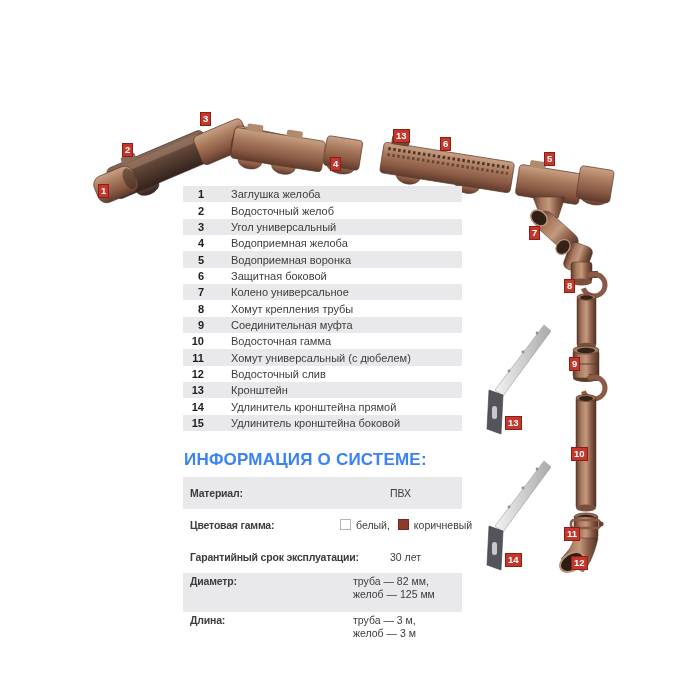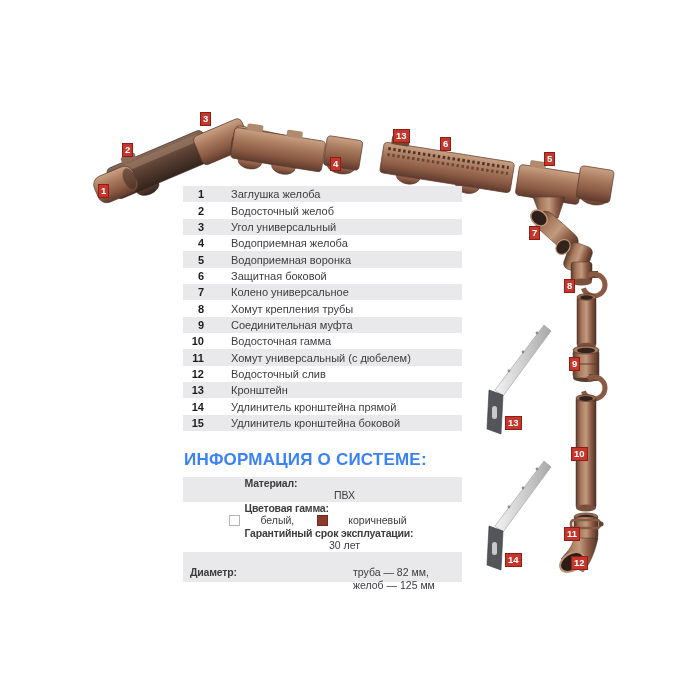--- a/index.html
+++ b/index.html
@@ -20,26 +20,26 @@
   .pnum{width:21px;text-align:right;font-weight:bold;color:#1d1d1d;flex:none;}
   .pname{margin-left:27px;white-space:nowrap;}
 
   
   .info-title{position:absolute;left:184px;top:450px;z-index:4;font-size:17px;
               font-weight:bold;color:#3b82f6;letter-spacing:0.2px;white-space:nowrap;}
   .info{position:absolute;left:183px;top:477px;width:279px;z-index:4;}
   .irow{display:flex;align-items:center;font-size:10.5px;color:#3c3c3c;
         padding-left:7px;box-sizing:border-box;}
   .irow.g{background:#e9e9ec;}
-  .irow.single{height:25px;flex-direction:column;}
-  .irow.double{height:30px;align-items:flex-start;padding-top:14px;}
+  .irow.single{height:32px;}
+  .irow.double{height:39px;align-items:flex-start;padding-top:2px;}
   .ilabel{width:163px;flex:none;font-weight:bold;letter-spacing:-0.2px;white-space:nowrap;}
   .ival{white-space:nowrap;line-height:13px;}
   .irow.single .ival{line-height:normal;margin-left:37px;}
-  .swatches{display:flex;align-items:flex-end;gap:20px;margin-left:-13px;}
+  .swatches{display:flex;align-items:flex-start;gap:5px;margin-left:-13px;}
   .sw{width:11px;height:11px;box-sizing:border-box;flex:none;}
   .sw.white{border:1px solid #b5b5b5;}
   .sw.brown{border:1px solid #6e2c1f;}
   .swname{margin-right:3px;white-space:nowrap;}
 </style>
 </head>
 <body>
 
 <div class="canvas">
 
@@ -295,15 +295,19 @@
       </span>
     </div>
     <div class="irow single">
       <span class="ilabel">Гарантийный срок эксплуатации:</span>
       <span class="ival">30 лет</span>
     </div>
     <div class="irow double g">
       <span class="ilabel">Диаметр:</span>
       <span class="ival"><span>труба — 82 мм,</span><br><span>желоб — 125 мм</span></span>
     </div>
+    <div class="irow double">
+      <span class="ilabel">Длина:</span>
+      <span class="ival"><span>труба — 3 м,</span><br><span>желоб — 3 м</span></span>
+    </div>
   </div>
 
 </div>
 
 </body></html>

